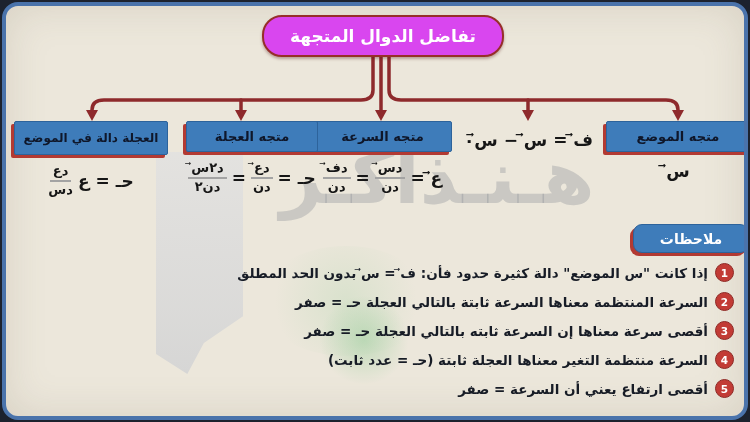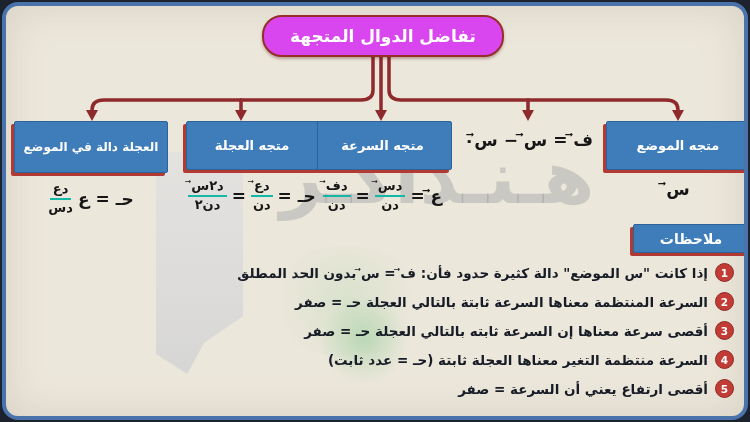--- a/index.html
+++ b/index.html
@@ -27,36 +27,36 @@
   
   .title-box{position:absolute;left:256px;top:9px;width:238px;height:38px;z-index:3;
              background:#d946ef;border:2.5px solid #962f2a;border-radius:20px;
              display:flex;align-items:center;justify-content:center;
              color:#fff;font-weight:bold;font-size:17px;
              box-shadow:0 2px 3px rgba(90,30,25,.35);}
   
   .node{position:absolute;top:115px;z-index:3;text-align:center;}
   .node-head{background:#3e7cba;border:1px solid #2d639b;
              box-shadow:-3px 3px 0 #b23a33;
-             color:#ffffff;font-weight:bold;font-size:13px;
+             color:#0f172a;font-weight:bold;font-size:13px;
              height:29px;display:flex;align-items:center;justify-content:center;
-             padding:9px 4px;border-radius:2px;}
+             padding:0 4px;border-radius:2px;}
   .n4 .node-head{font-size:12px;height:32px;}
   .node-formula{margin-top:9px;direction:rtl;color:#161616;
                 font-weight:bold;font-size:17px;}
   .frm-row{display:flex;direction:rtl;align-items:center;justify-content:center;gap:5px;}
   .frac{display:inline-flex;flex-direction:column;align-items:center;
         font-size:13px;line-height:1.15;}
-  .frac .num{border-bottom:2px solid #14b8a6;padding:0 3px 1px;}
+  .frac .num{border-bottom:2px solid #a3a3a3;padding:0 3px 1px;}
   .frac .den{padding-top:1px;}
   
   .notes-head{position:absolute;left:627px;top:218px;width:114px;height:27px;z-index:3;
               background:#3e7cba;border:1px solid #2d639b;box-shadow:-3px 3px 0 #b23a33;
               display:flex;align-items:center;justify-content:center;
-              color:#fff;font-weight:bold;font-size:14px;border-radius:2px;}
+              color:#fff;font-weight:bold;font-size:14px;border-radius:9px;}
   .notes-list{position:absolute;right:10px;top:252px;width:470px;z-index:3;direction:rtl;}
   .note-row{display:flex;direction:rtl;align-items:center;gap:7px;height:29px;}
   .note-marker{flex:0 0 auto;width:17px;height:17px;border-radius:50%;
                background:#c23b35;border:1px solid #8e2a26;
                color:#fff;font-weight:bold;font-size:10.5px;
                display:flex;align-items:center;justify-content:center;}
   .note-text{font-size:13.5px;font-weight:bold;color:#171c26;white-space:nowrap;}
 </style>
 </head>
 <body>

